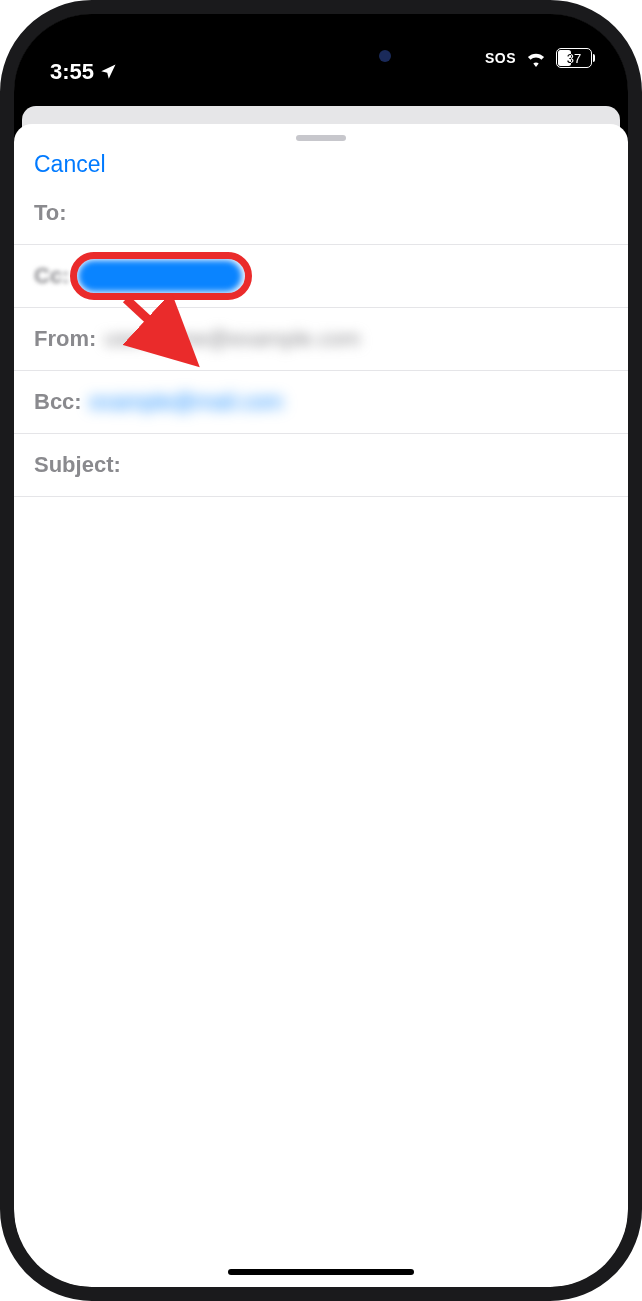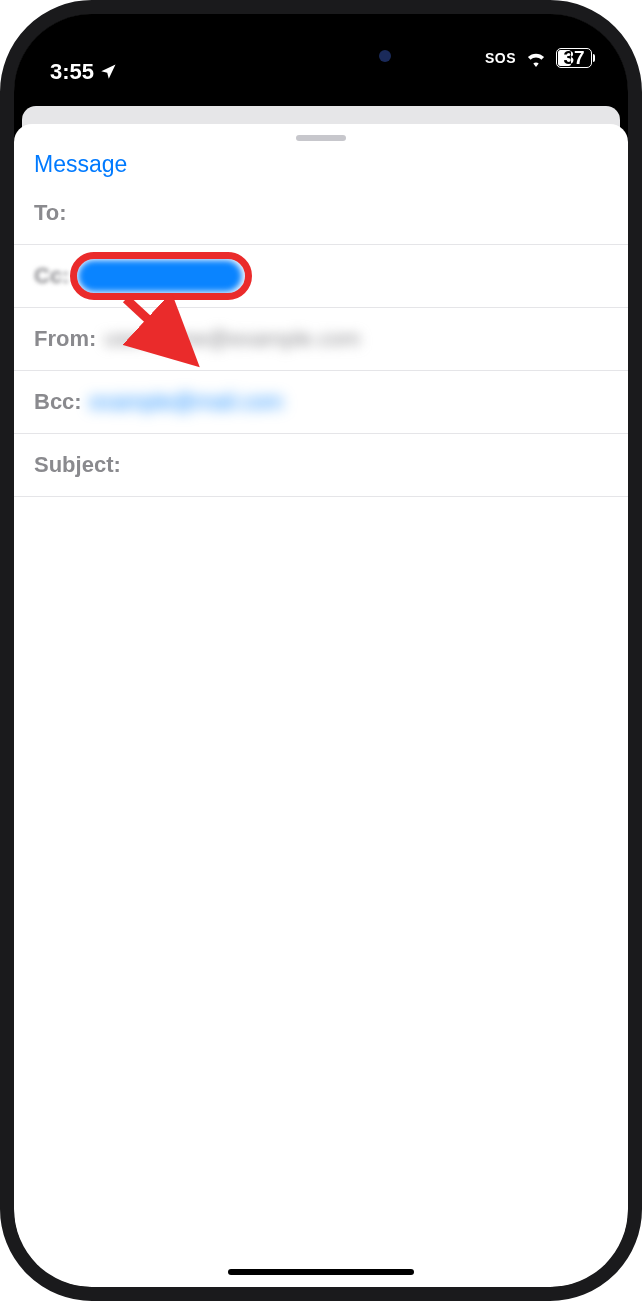--- a/index.html
+++ b/index.html
@@ -98,22 +98,22 @@
     }
     .battery-body {
       width: 36px;
       height: 20px;
       border: 1.5px solid #fff;
       border-radius: 5px;
       position: relative;
       display: flex;
       align-items: center;
       justify-content: center;
-      font-size: 19px;
-      font-weight: 700;
+      font-size: 13px;
+      font-weight: 400;
       color: #fff;
     }
     .battery-body::after {
       content: '';
       position: absolute;
       right: -4px;
       top: 5px;
       width: 2.5px;
       height: 8px;
       background: #fff;
@@ -304,21 +304,21 @@
         </div>
       </div>
     </div>
 
     <div class="sheet-back"></div>
 
     <div class="sheet">
       <div class="grabber"></div>
 
       <div class="cancel-row">
-        <button class="cancel-btn">Message</button>
+        <button class="cancel-btn">Cancel</button>
       </div>
 
 
       <div class="field-row">
         <span class="field-label">To:</span>
       </div>
 
       <div class="field-row cc-row">
         <span class="field-label" style="filter:blur(2px);">Cc:</span>
         <div class="cc-pill"></div>

